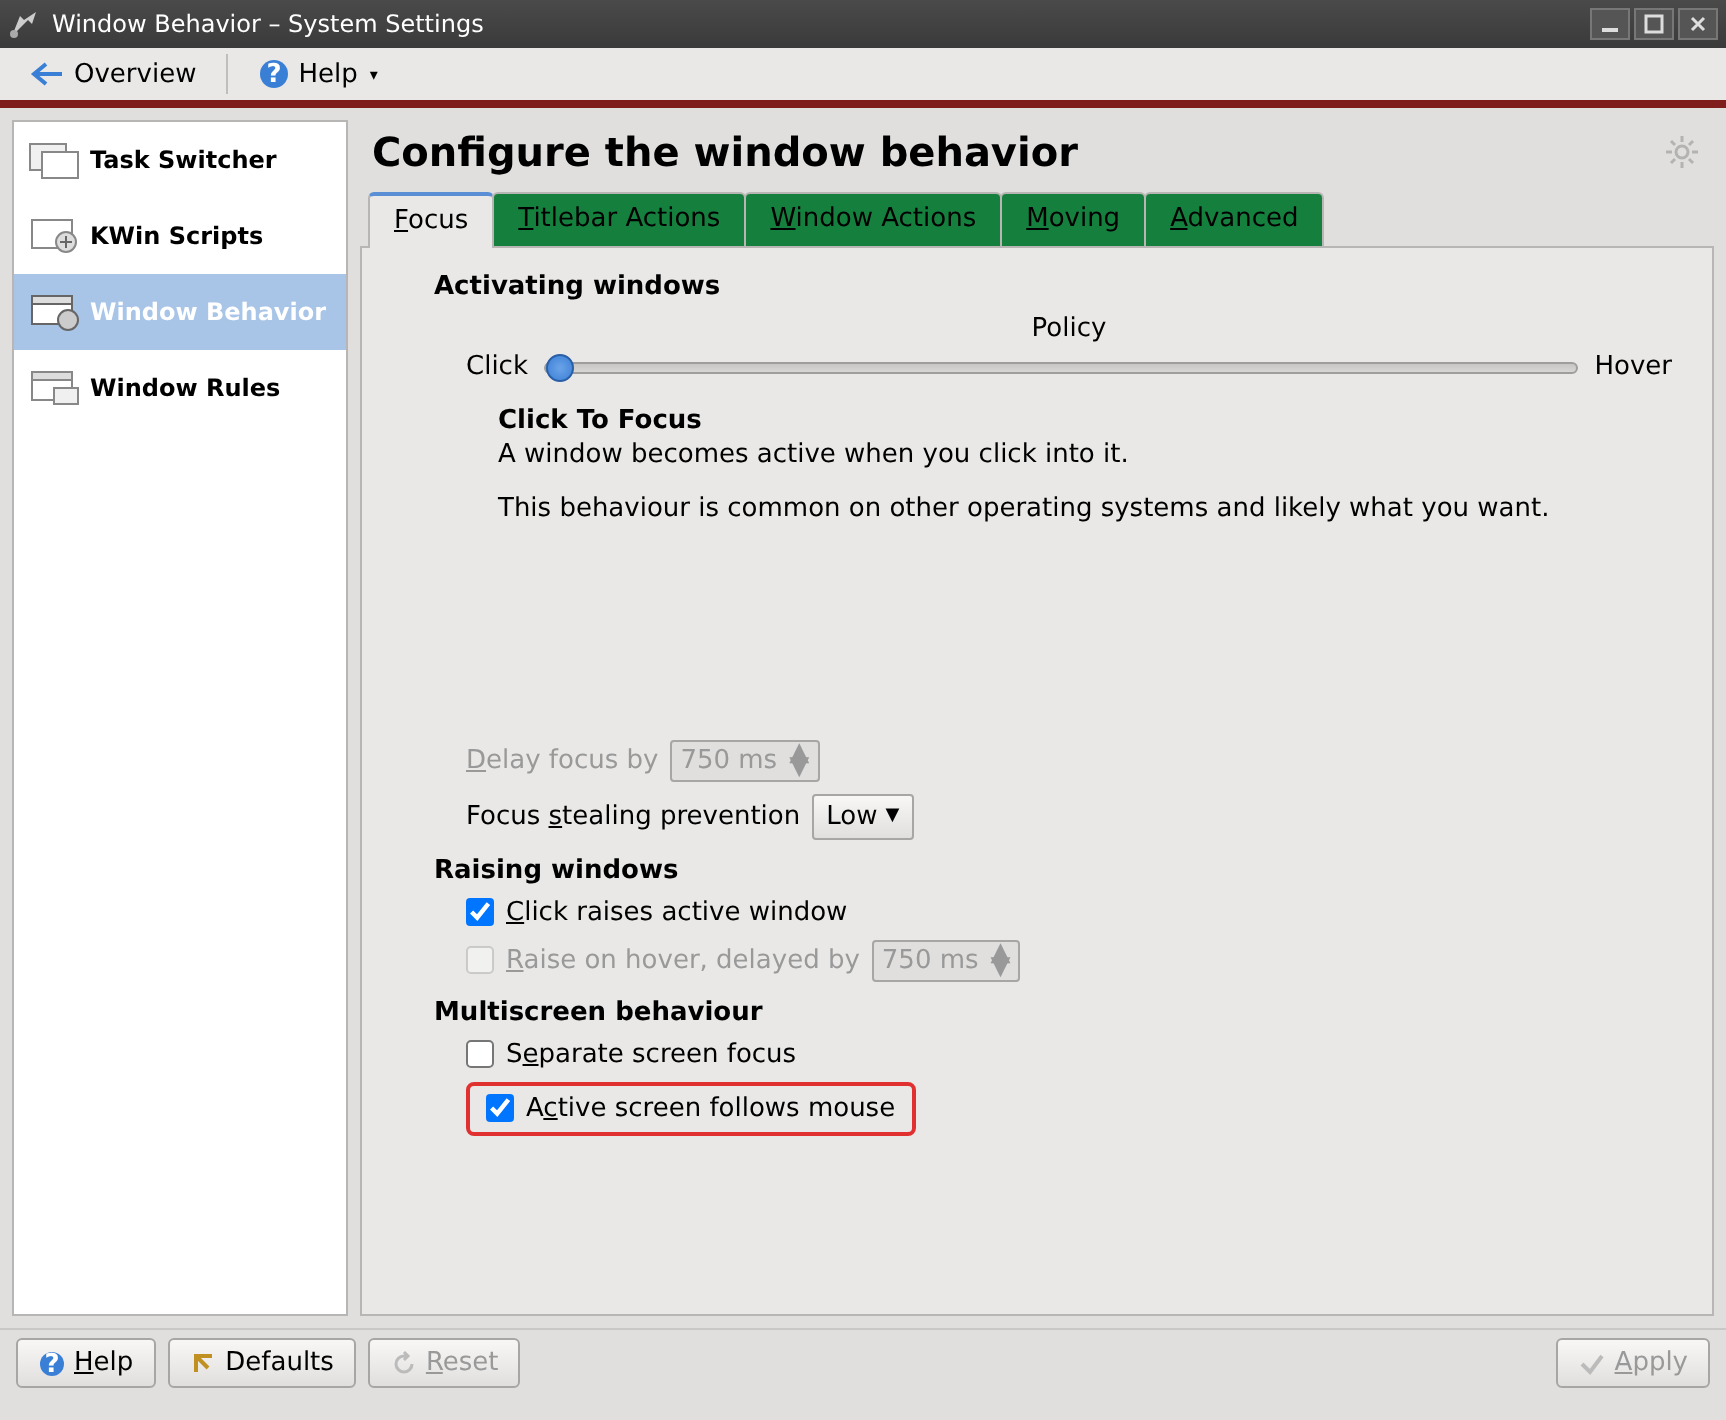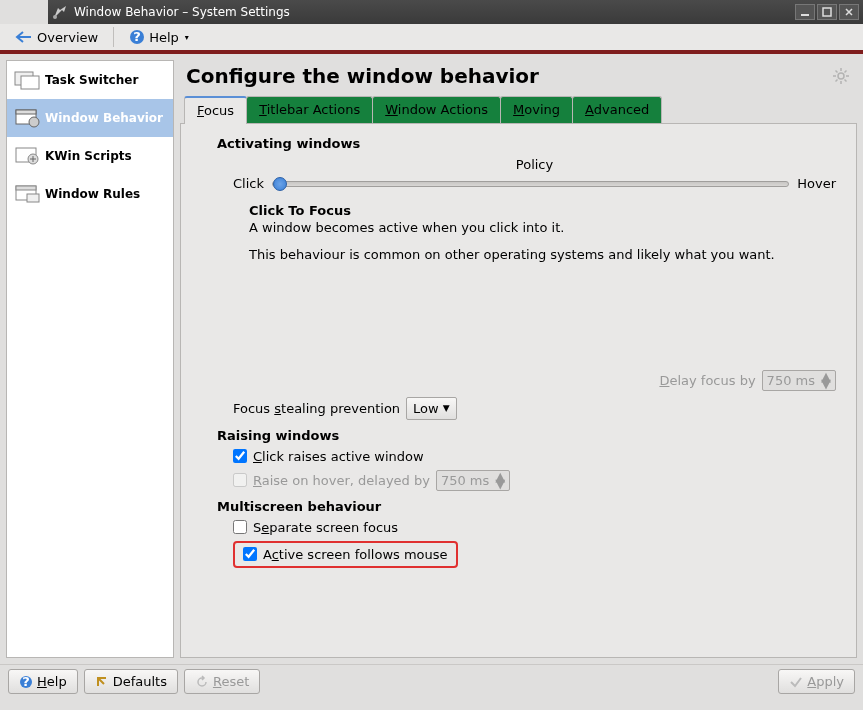--- a/index.html
+++ b/index.html
@@ -1,19 +1,19 @@
 <!DOCTYPE html>
 <html><head>
 <meta charset="utf-8">
 <style>
 * { box-sizing: border-box; margin: 0; padding: 0; font-family: "DejaVu Sans", "Liberation Sans", sans-serif; font-size: 13px; }
 body { background: #e0dfde; width: 863px; height: 710px; overflow: hidden; }
 
 
-.titlebar { height: 24px; background: linear-gradient(#4a4a4a, #3a3a3a); display: flex; align-items: center; padding: 0 4px; color: #fff; margin-left: 48px; }
+.titlebar { height: 24px; background: linear-gradient(#4a4a4a, #3a3a3a); display: flex; align-items: center; padding: 0 4px; color: #fff; }
 .titlebar .app-icon { width: 16px; height: 16px; margin-right: 6px; }
 .titlebar .title { flex: 1; font-size: 12px; }
 .titlebar .win-btn { width: 20px; height: 16px; margin-left: 2px; background: #555; border: 1px solid #777; display: flex; align-items: center; justify-content: center; cursor: pointer; }
 .titlebar .win-btn svg { width: 10px; height: 10px; }
 
 
 .toolbar { height: 30px; background: #e9e8e7; border-bottom: 4px solid #7f1d1d; display: flex; align-items: center; padding: 0 8px; gap: 8px; }
 .tool-btn { display: flex; align-items: center; gap: 4px; padding: 3px 6px; border: 1px solid transparent; border-radius: 3px; cursor: pointer; }
 .tool-sep { width: 1px; height: 20px; background: #c0bebc; }
 .dropdown-arrow { font-size: 8px; margin-left: 2px; }
@@ -51,21 +51,21 @@
 .slider-label-center { text-align: center; font-weight: normal; margin-bottom: 2px; }
 .slider-track { flex: 1; height: 6px; background: linear-gradient(#c8c6c4, #d8d6d4); border: 1px solid #a09e9c; border-radius: 3px; position: relative; }
 .slider-thumb { position: absolute; left: 0; top: -5px; width: 14px; height: 14px; background: radial-gradient(#6ba3e8, #3a7fd6); border: 1px solid #2a5fa6; border-radius: 50%; }
 
 .policy-desc { margin-left: 16px; margin-bottom: 10px; }
 .policy-desc .desc-title { font-weight: bold; margin-bottom: 2px; }
 .policy-desc p { margin-bottom: 10px; line-height: 1.3; }
 
 
 .form-row { display: flex; align-items: center; gap: 6px; margin: 6px 0; }
-.form-row.right { justify-content: flex-end; }
+.form-row.right { }
 .form-row.disabled { color: #999; }
 .spinbox { display: inline-flex; align-items: center; border: 1px solid #a8a6a4; background: #fff; padding: 2px 4px; border-radius: 2px; gap: 6px; }
 .spinbox.disabled { background: #e0dfde; color: #999; }
 .spinbox .spin-arrows { display: flex; flex-direction: column; font-size: 7px; line-height: 7px; cursor: pointer; }
 .combobox { display: inline-flex; align-items: center; border: 1px solid #a8a6a4; background: linear-gradient(#f8f7f6, #e0dfde); padding: 3px 6px; border-radius: 2px; gap: 4px; cursor: pointer; }
 .combobox .arrow { font-size: 9px; }
 
 input[type=checkbox] { width: 14px; height: 14px; cursor: pointer; }
 label { cursor: pointer; }
 label .ul { text-decoration: underline; }
@@ -128,39 +128,39 @@
   <div class="sidebar">
     <div class="sidebar-item">
       <div class="icon-box">
           <svg width="28" height="20">
             <rect x="2" y="2" width="18" height="13" fill="#f0f0f0" stroke="#888"></rect>
             <rect x="8" y="6" width="18" height="13" fill="#fff" stroke="#888"></rect>
           </svg>
         </div>
       <span class="label">Task Switcher</span>
     </div>
+    <div class="sidebar-item">
+      <div class="icon-box">
+          <svg width="28" height="20">
+            <rect x="3" y="2" width="20" height="14" fill="#fff" stroke="#888"></rect>
+            <circle cx="20" cy="13" r="5" fill="#ddd" stroke="#888"></circle>
+            <path d="M20 10 L20 16 M17 13 L23 13" stroke="#666"></path>
+          </svg>
+        </div>
+      <span class="label">KWin Scripts</span>
+    </div>
     <div class="sidebar-item selected">
       <div class="icon-box">
           <svg width="28" height="20">
             <rect x="3" y="2" width="20" height="14" fill="#fff" stroke="#666"></rect>
             <rect x="3" y="2" width="20" height="4" fill="#ddd" stroke="#666"></rect>
             <circle cx="21" cy="14" r="5" fill="#ccc" stroke="#666"></circle>
           </svg>
         </div>
       <span class="label">Window Behavior</span>
-    </div>
-    <div class="sidebar-item">
-      <div class="icon-box">
-          <svg width="28" height="20">
-            <rect x="3" y="2" width="20" height="14" fill="#fff" stroke="#888"></rect>
-            <circle cx="20" cy="13" r="5" fill="#ddd" stroke="#888"></circle>
-            <path d="M20 10 L20 16 M17 13 L23 13" stroke="#666"></path>
-          </svg>
-        </div>
-      <span class="label">KWin Scripts</span>
     </div>
     <div class="sidebar-item">
       <div class="icon-box">
           <svg width="28" height="20">
             <rect x="3" y="2" width="20" height="14" fill="#fff" stroke="#888"></rect>
             <rect x="3" y="2" width="20" height="4" fill="#ddd" stroke="#888"></rect>
             <rect x="14" y="10" width="12" height="8" fill="#f0f0f0" stroke="#888"></rect>
           </svg>
         </div>
       <span class="label">Window Rules</span>

